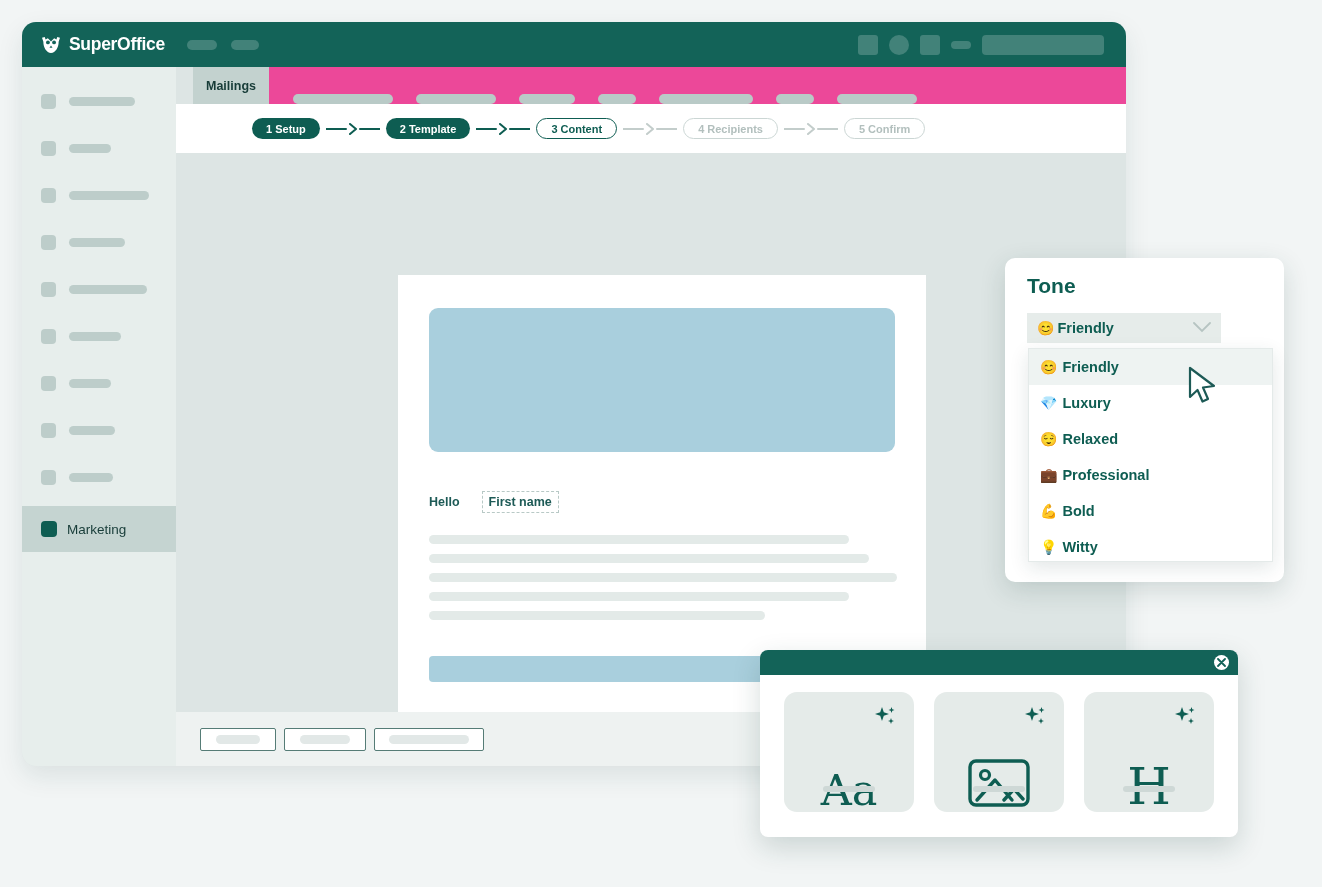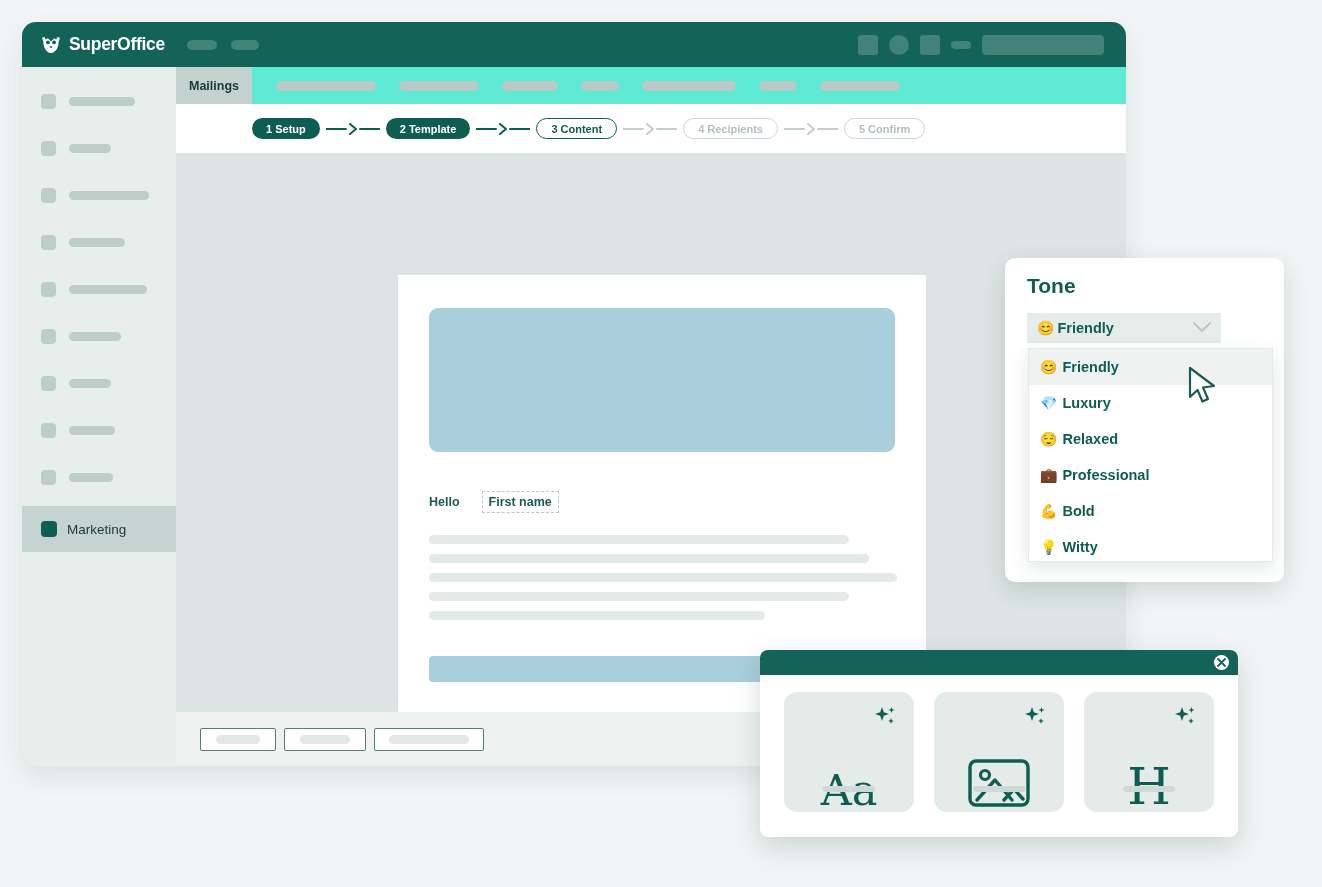--- a/index.html
+++ b/index.html
@@ -65,22 +65,22 @@
     gap: 10px;
   }
   .nav-item.active .nav-dot { background: #0e5d52; width: 16px; height: 16px; }
   .nav-label { font-size: 13.5px; color: #173c38; }
 
   
   .content { position: absolute; left: 154px; top: 45px; width: 950px; height: 699px; }
 
   
   .tabstrip {
-    position: absolute; left: 0; top: 0; width: 100%; height: 37px;
-    background: #5eead4; display: flex; align-items: center;
+    position: absolute; left: 17px; top: 0; width: 100%; height: 37px;
+    background: #ec4899; display: flex; align-items: flex-end;
   }
   .tab-active {
     height: 37px; min-width: 68px; padding: 0 13px;
     background: #c3d2cf; display: flex; align-items: center; justify-content: center;
     font-size: 12.5px; color: #173c38; font-weight: 600;
   }
   .tab-pills { display: flex; align-items: center; gap: 23px; margin-left: 24px; }
   .tab-pill { height: 10px; border-radius: 5px; background: #b9cac7; }
 
   

